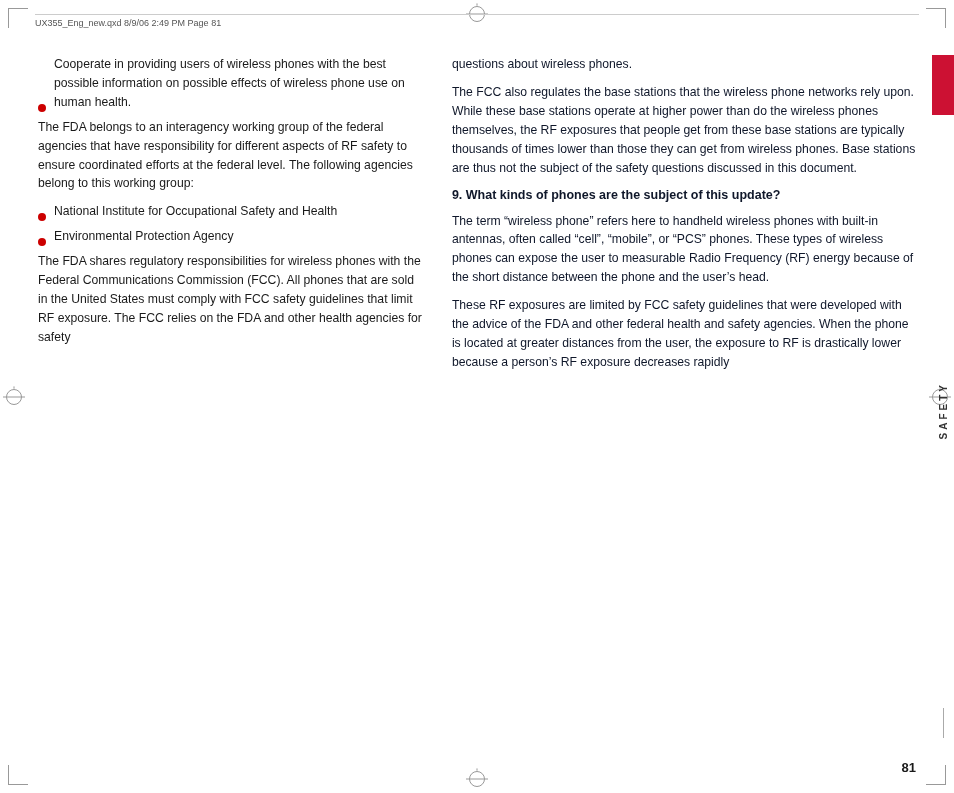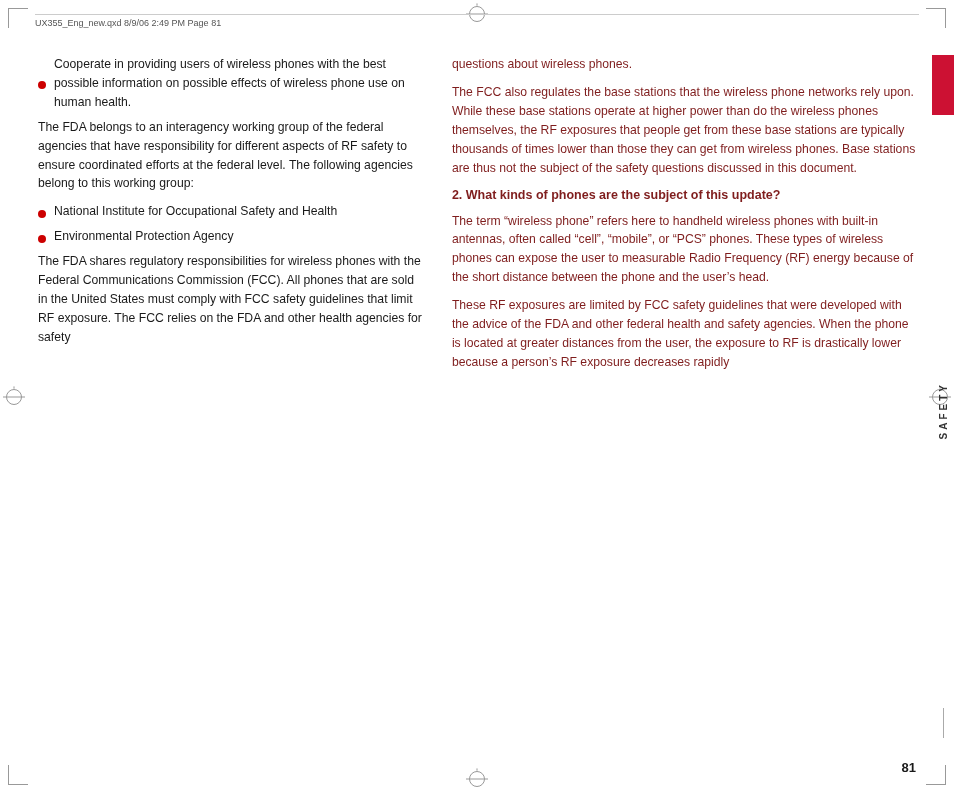--- a/index.html
+++ b/index.html
@@ -124,26 +124,26 @@
       font-size: 12.2px;
       line-height: 1.55;
       color: #1a1a1a;
     }
 
     .right-column {
       width: 54%;
       padding-left: 10px;
       font-size: 12.2px;
       line-height: 1.55;
-      color: #7f1d1d;
+      color: #0f172a;
     }
 
     .bullet-item {
       display: flex;
-      align-items: center;
+      align-items: flex-end;
       margin-bottom: 6px;
     }
 
     .bullet-dot {
       width: 8px;
       height: 8px;
       background: #cc0000;
       border-radius: 50%;
       margin-top: 4px;
       margin-right: 8px;
@@ -286,21 +286,21 @@
 
     <p class="paragraph">The FDA shares regulatory responsibilities for wireless phones with the Federal Communications Commission (FCC). All phones that are sold in the United States must comply with FCC safety guidelines that limit RF exposure. The FCC relies on the FDA and other health agencies for safety</p>
   </div>
 
   <div class="right-column">
 
     <p class="paragraph">questions about wireless phones.</p>
 
     <p class="paragraph">The FCC also regulates the base stations that the wireless phone networks rely upon. While these base stations operate at higher power than do the wireless phones themselves, the RF exposures that people get from these base stations are typically thousands of times lower than those they can get from wireless phones. Base stations are thus not the subject of the safety questions discussed in this document.</p>
 
-    <p class="section-heading">2. What kinds of phones are the subject of this update?</p>
+    <p class="section-heading">9. What kinds of phones are the subject of this update?</p>
 
     <p class="paragraph">The term “wireless phone” refers here to handheld wireless phones with built-in antennas, often called “cell”, “mobile”, or “PCS” phones. These types of wireless phones can expose the user to measurable Radio Frequency (RF) energy because of the short distance between the phone and the user’s head.</p>
 
     <p class="paragraph">These RF exposures are limited by FCC safety guidelines that were developed with the advice of the FDA and other federal health and safety agencies. When the phone is located at greater distances from the user, the exposure to RF is drastically lower because a person’s RF exposure decreases rapidly</p>
   </div>
 </div>
 
 <div class="safety-sidebar">
   <div class="safety-red-bar"></div>
   <div class="safety-label-container">

